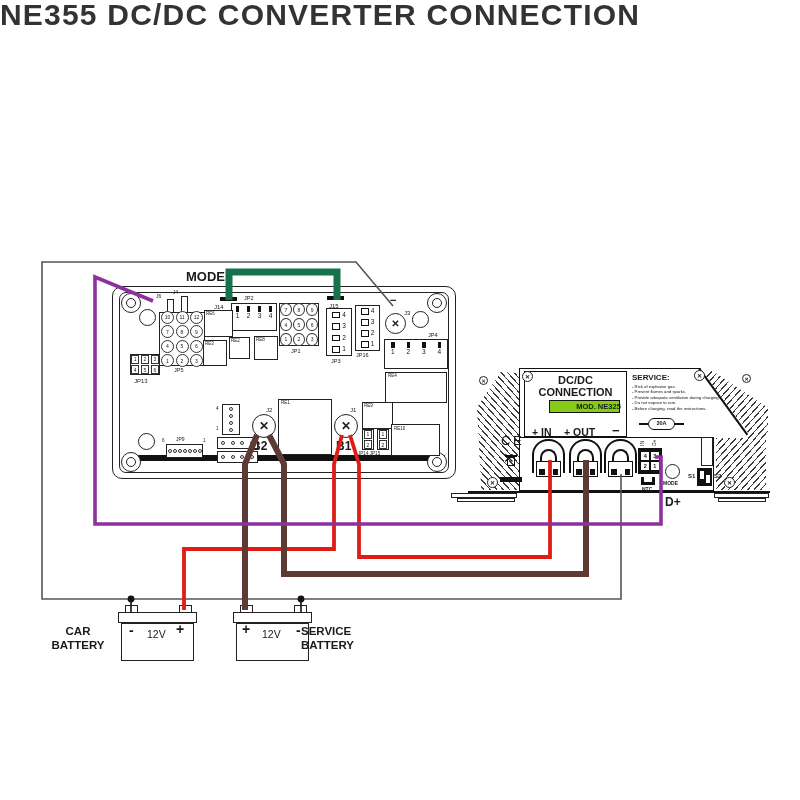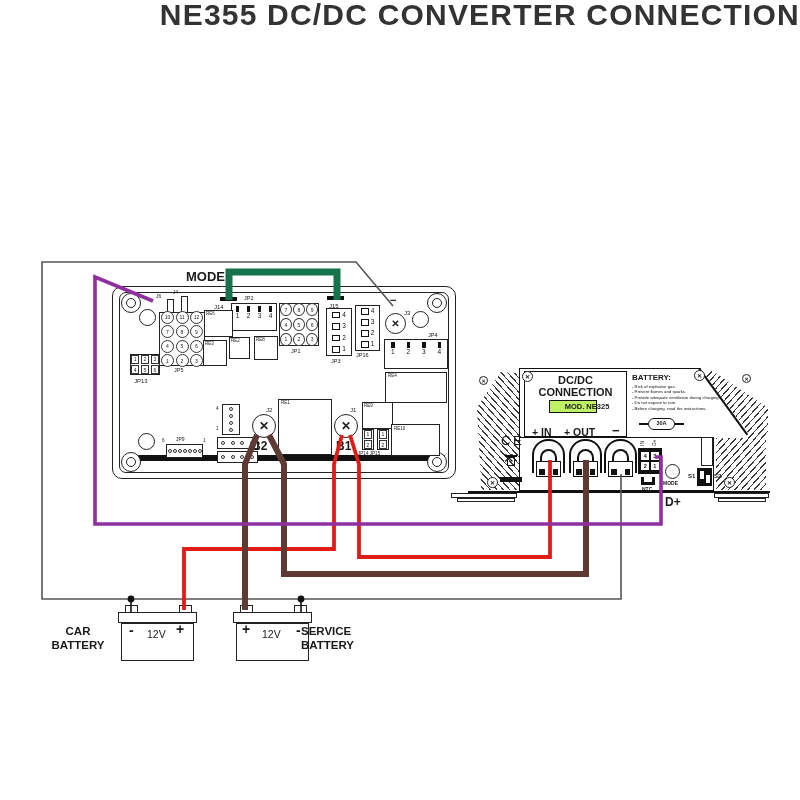--- a/index.html
+++ b/index.html
@@ -41,21 +41,21 @@
   .vtext{writing-mode:vertical-rl;transform:rotate(180deg);font-size:5px;color:#111;line-height:1;}
   .warn-item{font-size:5px;transform-origin:0 0;color:#111;line-height:1.28;}
   .warn-wrap{transform:scale(0.85);transform-origin:0 0;width:118%;}
   #wires{position:absolute;left:0;top:0;z-index:40;pointer-events:none;}
 </style>
 </head>
 <body>
 
 <div id="stage">
 
-  <div class="abs lbl bold" style="left:0;top:155;width:800px;text-align:right;font-size:30px;letter-spacing:1.2px;color:#333;">NE355 DC/DC CONVERTER CONNECTION</div>
+  <div class="abs lbl bold" style="left:0;top:155;width:800px;text-align:left;font-size:30px;letter-spacing:1.2px;color:#333;">NE355 DC/DC CONVERTER CONNECTION</div>
 
   <div class="abs" style="left:112px;top:286px;width:344px;height:193px;border:1.6px solid #222;border-radius:10px;background:#fff;"></div>
   <div class="abs" style="left:119px;top:292px;width:330px;height:181px;border:1.2px solid #222;border-radius:7px;"></div>
 
   <div class="abs" style="left:135px;top:455px;width:310px;height:6px;background:#111;"></div>
 
   <div class="abs ring" style="left:121px;top:293px;width:20px;height:20px;"></div>
   <div class="abs ring" style="left:121px;top:452px;width:20px;height:20px;"></div>
   <div class="abs ring" style="left:427px;top:293px;width:20px;height:20px;"></div>
   <div class="abs ring" style="left:427px;top:452px;width:20px;height:20px;"></div>
@@ -269,25 +269,25 @@
   <div class="abs fins-r" style="left:716px;top:438px;width:50px;height:52px;"></div>
 
   <div class="abs" style="left:519px;top:368px;width:182px;height:70px;background:#fff;border:1.5px solid #111;border-right:none;border-bottom:none;"></div>
   <div class="abs" style="left:700px;top:368px;width:48px;height:70px;background:#fff;border-top:1.5px solid #111;clip-path:polygon(0 0,100% 93%,100% 100%,0 100%);"></div>
   <div class="abs" style="left:700px;top:368px;width:82px;height:1.5px;background:#111;transform:rotate(54deg);transform-origin:0 0;"></div>
   <div class="abs" style="left:519px;top:437px;width:195px;height:54px;background:#fff;border:1.5px solid #111;"></div>
 
   <div class="abs" style="left:524px;top:371px;width:103px;height:66px;border:1.2px solid #111;background:#fff;"></div>
   <div class="abs lbl bold" style="left:524px;top:375px;width:103px;text-align:center;font-size:11px;">DC/DC</div>
   <div class="abs lbl bold" style="left:524px;top:387px;width:103px;text-align:center;font-size:11px;">CONNECTION</div>
-  <div class="abs" style="left:549px;top:400px;width:48px;height:13px;border:1.8px solid #111;background:#bef264;display:flex;align-items:center;justify-content:center;padding-left:28px;">
+  <div class="abs" style="left:549px;top:400px;width:71px;height:13px;border:1.8px solid #111;background:#84cc16;display:flex;align-items:center;justify-content:center;padding-left:28px;">
     <span class="lbl bold" style="font-size:7.5px;">MOD. NE325</span>
   </div>
 
-  <div class="abs lbl bold" style="left:632px;top:374px;font-size:8px;">BATTERY:</div>
+  <div class="abs lbl bold" style="left:632px;top:374px;font-size:8px;">SERVICE:</div>
   <div class="abs" style="left:632px;top:384px;width:100px;">
     <div class="warn-wrap">
         <div class="warn-item">- Risk of explosive gas.</div>
         <div class="warn-item">- Prevent flames and sparks.</div>
         <div class="warn-item">- Provide adequate ventilation during charging.</div>
         <div class="warn-item">- Do not expose to rain.</div>
         <div class="warn-item">- Before charging, read the instructions.</div>
       </div>
   </div>
 

